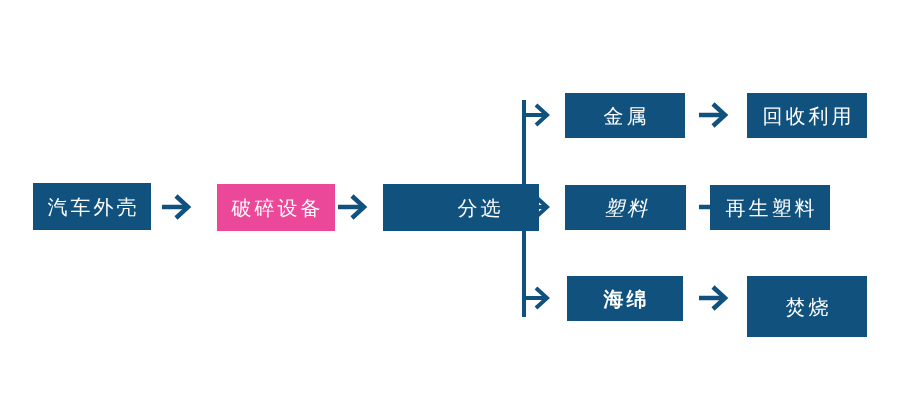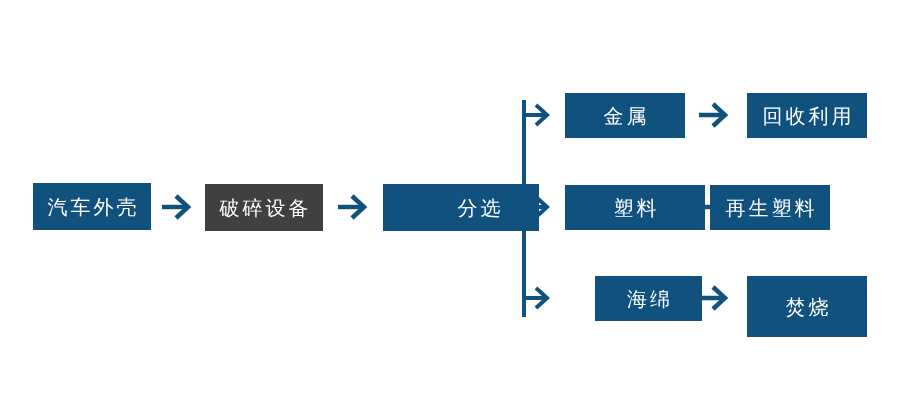--- a/index.html
+++ b/index.html
@@ -5,21 +5,21 @@
   html,body{margin:0;padding:0;background:#ffffff;}
   .canvas{
     position:relative;width:900px;height:411px;background:#ffffff;
     font-family:"Liberation Sans","DejaVu Sans",sans-serif;overflow:hidden;
   }
   .box{
     position:absolute;display:flex;align-items:center;justify-content:center;
     background:#11517e;color:#ffffff;font-size:20px;letter-spacing:3px;text-indent:3px;
     white-space:nowrap;line-height:1;
   }
-  .box.red{background:#404040;}
+  .box.red{background:#ec4899;margin-left:12px;}
   .arrow{position:absolute;display:block;}
   .vline{position:absolute;background:#11517e;}
 </style>
 </head>
 <body>
 
 <div class="canvas">
 
   <div class="box" style="left:33px;top:183px;width:118px;height:47px;">汽车外壳</div>
 
@@ -52,27 +52,27 @@
     <path d="M12 6 L23 16 L12 26" stroke="#11517e" stroke-width="4" fill="none" stroke-linejoin="miter"></path>
   </svg>
 
   <div class="box" style="left:565px;top:93px;width:120px;height:45px;">金属</div>
   <svg class="arrow" style="left:696px;top:99px;" width="36" height="32" viewBox="0 0 36 32">
     <path d="M3 16 H27" stroke="#11517e" stroke-width="4.5" fill="none"></path>
     <path d="M17 5 L29 16 L17 27" stroke="#11517e" stroke-width="4.5" fill="none" stroke-linejoin="miter"></path>
   </svg>
   <div class="box" style="left:747px;top:93px;width:120px;height:45px;">回收利用</div>
 
-  <div class="box" style="left:565px;top:185px;width:140px;height:45px;">塑料</div>
+  <div class="box" style="left:565px;top:185px;width:121px;height:45px;font-style:italic;">塑料</div>
   <svg class="arrow" style="left:696px;top:191px;" width="36" height="32" viewBox="0 0 36 32">
     <path d="M3 16 H27" stroke="#11517e" stroke-width="4.5" fill="none"></path>
     <path d="M17 5 L29 16 L17 27" stroke="#11517e" stroke-width="4.5" fill="none" stroke-linejoin="miter"></path>
   </svg>
   <div class="box" style="left:710px;top:185px;width:120px;height:45px;">再生塑料</div>
 
-  <div class="box" style="left:595px;top:276px;width:107px;height:45px;">海绵</div>
+  <div class="box" style="left:567px;top:276px;width:116px;height:45px;font-weight:bold;">海绵</div>
   <svg class="arrow" style="left:696px;top:282px;" width="36" height="32" viewBox="0 0 36 32">
     <path d="M3 16 H27" stroke="#11517e" stroke-width="4.5" fill="none"></path>
     <path d="M17 5 L29 16 L17 27" stroke="#11517e" stroke-width="4.5" fill="none" stroke-linejoin="miter"></path>
   </svg>
   <div class="box" style="left:747px;top:276px;width:120px;height:61px;">焚烧</div>
 
 </div>
 
 </body></html>

